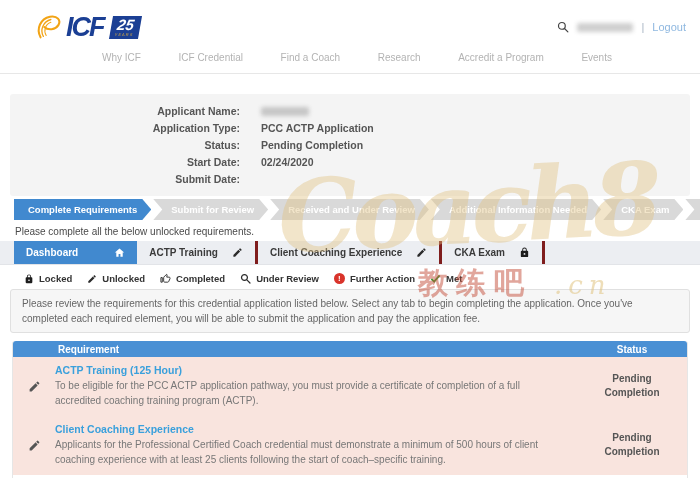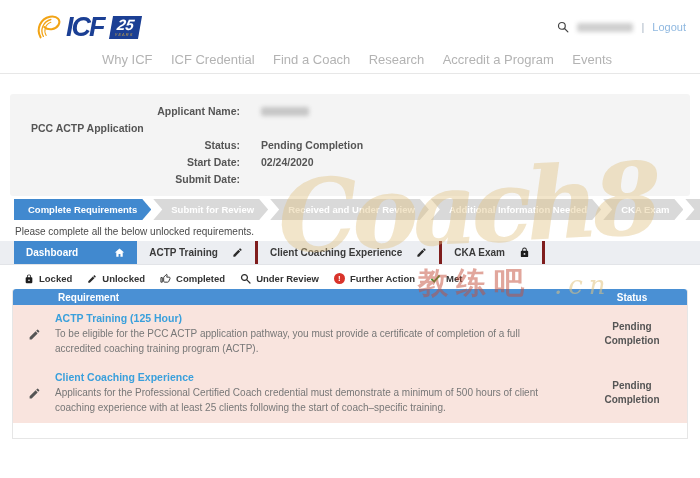--- a/index.html
+++ b/index.html
@@ -16,21 +16,21 @@
   .logo-badge .n { color:#fff; font-weight:bold; font-style:italic; font-size:15px; }
   .logo-badge .y { color:#e8b435; font-size:4px; letter-spacing:1px; margin-top:1px; }
   .header-right { display:flex; align-items:center; gap:8px; font-size:11px; }
   .search-icon svg { display:block; }
   .blur-box { display:inline-block; width:56px; height:9px; background:#cfcfcf; border-radius:2px; filter:blur(2px); }
   .pipe { color:#aab6c4; }
   .logout { color:#8fb8e0; text-decoration:none; cursor:pointer; }
 
   
   .nav { height:24px; display:flex; align-items:flex-start; justify-content:space-between; padding:0 88px 0 102px; border-bottom:1px solid #e7e7e7; }
-  .nav-item { font-size:13px; color:#b3b3b3; cursor:pointer; padding-top:2px; }
+  .nav-item { font-size:10px; color:#b3b3b3; cursor:pointer; padding-top:2px; }
 
   
   .applicant { margin:20px 10px 3px; background:#f4f4f4; border-radius:3px; padding:9px 0 8px; }
   .app-row { display:flex; line-height:17px; }
   .app-label { width:230px; text-align:right; font-weight:bold; font-size:10.5px; color:#555; }
   .app-value { margin-left:21px; font-weight:bold; font-size:10.5px; color:#555; display:flex; align-items:center; }
   .app-value .blur-box { width:48px; background:#c6c6c6; }
 
   
   .steps { display:flex; margin:2px 14px 0; height:21px; }
@@ -117,20 +117,21 @@
   </div>
 
   <div class="applicant">
     <div class="app-row">
       <span class="app-label">Applicant Name:</span>
       <span class="app-value">
           <span class="blur-box"></span>
         </span>
     </div>
     <div class="app-row">
+      <span class="app-label">Application Type:</span>
       <span class="app-value">PCC ACTP Application</span>
     </div>
     <div class="app-row">
       <span class="app-label">Status:</span>
       <span class="app-value">Pending Completion</span>
     </div>
     <div class="app-row">
       <span class="app-label">Start Date:</span>
       <span class="app-value">02/24/2020</span>
     </div>
@@ -210,20 +211,21 @@
       <span>Further Action</span>
     </span>
     <span class="legend-item">
       <svg width="11" height="11" viewBox="0 0 16 16">
           <path fill="none" stroke="#3f9c35" stroke-width="2.6" d="M2 8.5 6 12.5 14 3.5"></path>
         </svg>
       <span>Met</span>
     </span>
   </div>
 
+  <div class="instructions">Please review the requirements for this credential application listed below. Select any tab to begin completing the application. Once you've completed each required element, you will be able to submit the application and pay the application fee.</div>
 
   <div class="req-table">
     <div class="req-head">
       <span class="h-req">Requirement</span>
       <span class="h-status">Status</span>
     </div>
 
     <div class="req-row pink">
       <div class="row-icon">
         <svg width="13" height="13" viewBox="0 0 24 24">

